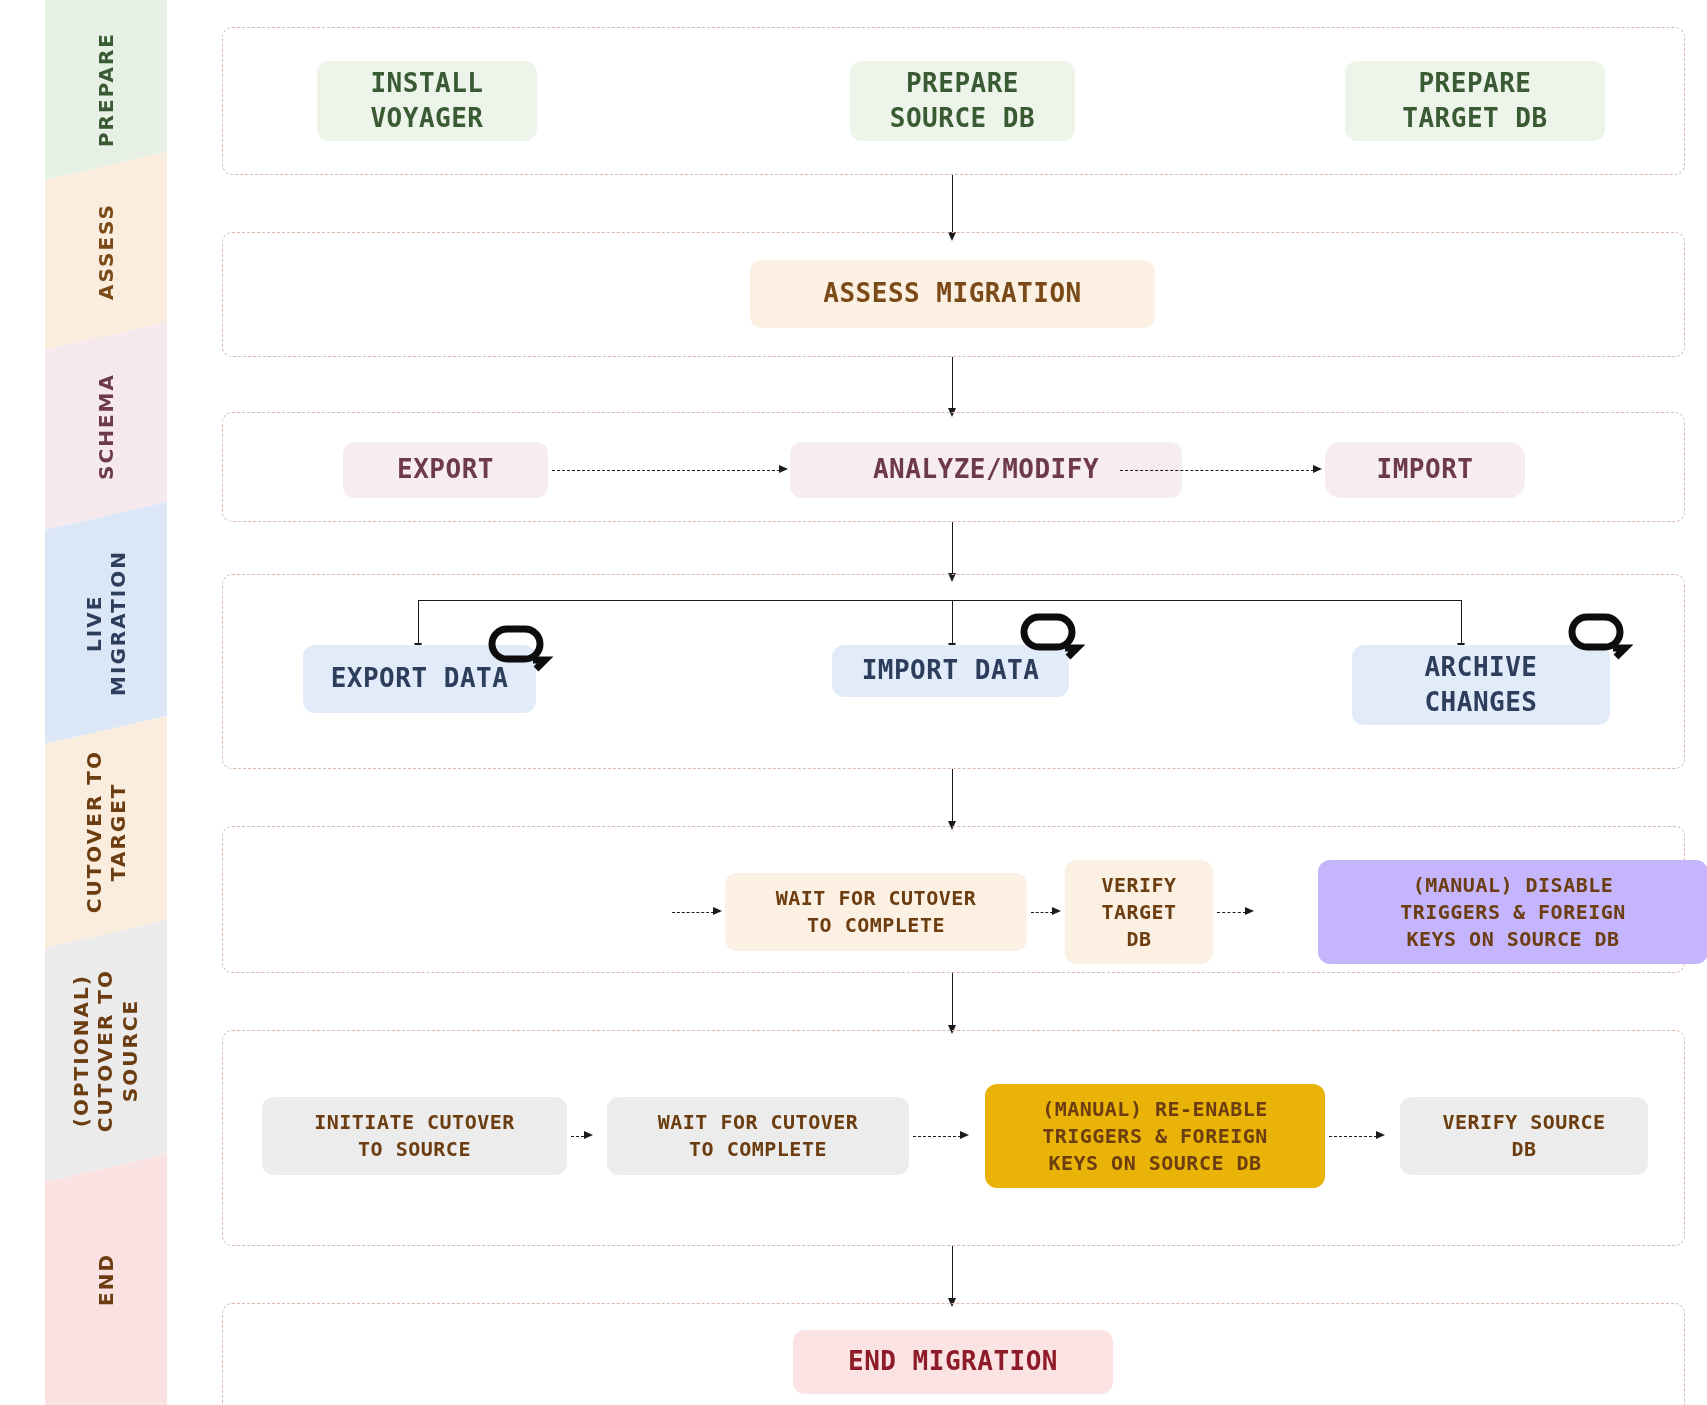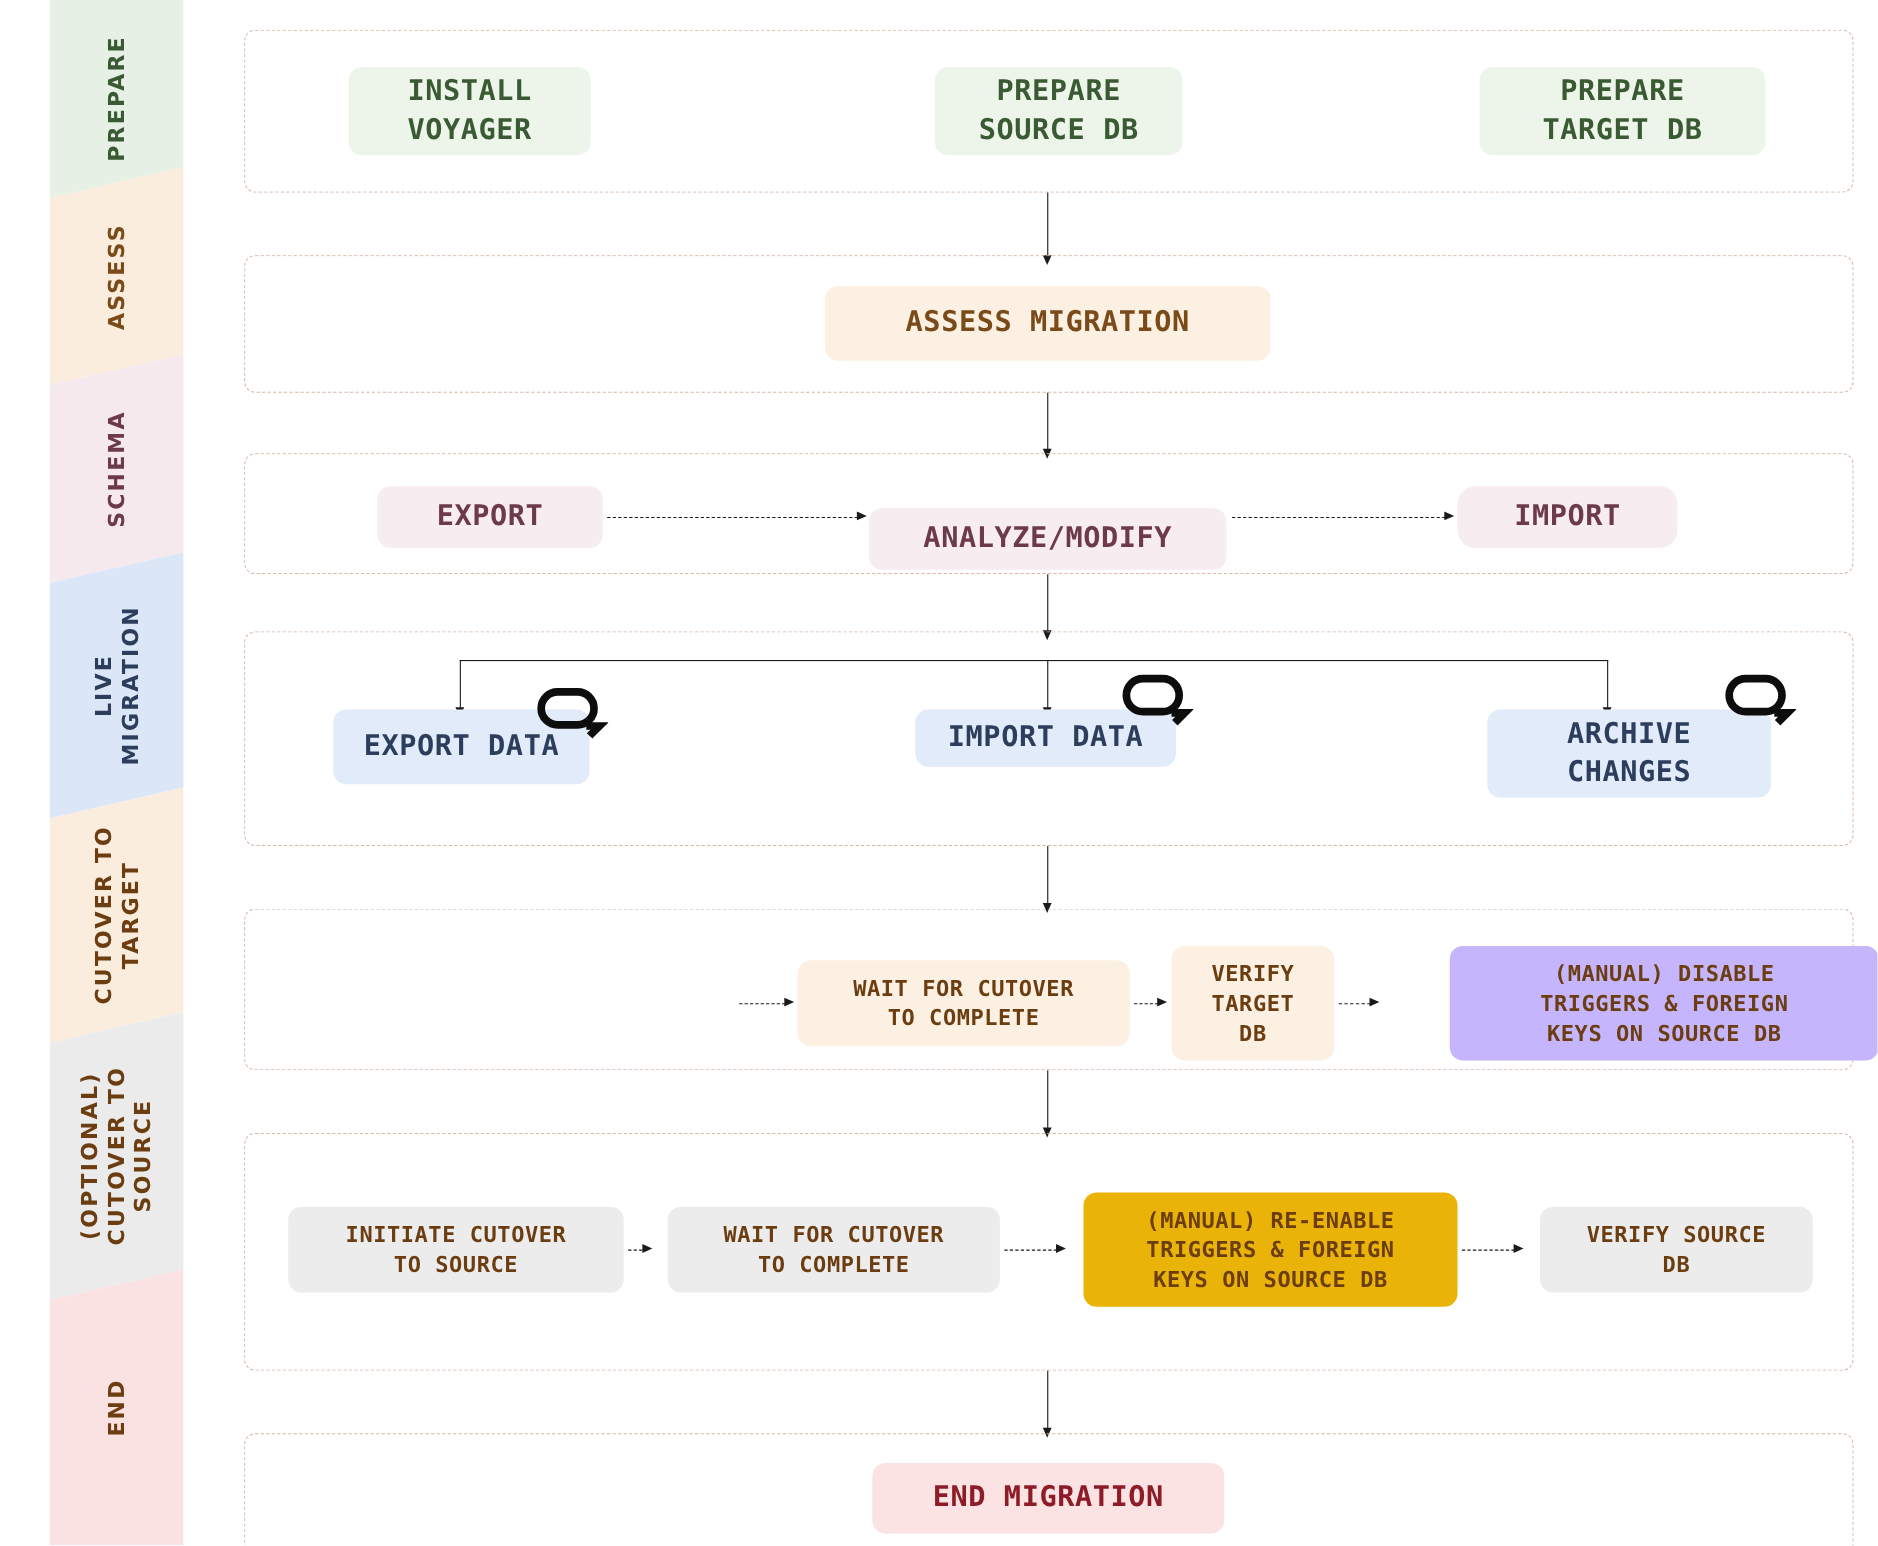--- a/index.html
+++ b/index.html
@@ -168,21 +168,21 @@
 
   <div class="node" style="left:750px; top:260px; width:405px; height:68px; background:#fbf0e2; color:#7a4a19;">ASSESS MIGRATION</div>
 
   <div class="vline" style="left:952px; top:357px; height:56px;"></div>
   <div class="arrowdown" style="left:948px; top:408px;"></div>
 
   <div class="phase-row" style="left:222px; top:412px; width:1463px; height:110px;"></div>
 
   <div class="node" style="left:343px; top:442px; width:205px; height:56px; background:#f7ecef; color:#6d3a4c;">EXPORT</div>
 
-  <div class="node" style="left:790px; top:442px; width:325px; height:56px; background:#f7ecef; color:#6d3a4c;margin-top:20px;">ANALYZE/MODIFY</div>
+  <div class="node" style="left:790px; top:442px; width:392px; height:56px; background:#f7ecef; color:#6d3a4c;">ANALYZE/MODIFY</div>
 
   <div class="node" style="left:1325px; top:442px; width:200px; height:56px; background:#f7ecef; color:#6d3a4c;border-radius:16px;">IMPORT</div>
 
   <div class="dline" style="left:552px; top:470px; width:228px;"></div>
   <div class="arrowright" style="left:779px; top:465px;"></div>
 
   <div class="dline" style="left:1120px; top:470px; width:194px;"></div>
   <div class="arrowright" style="left:1313px; top:465px;"></div>
 
   <div class="vline" style="left:952px; top:522px; height:56px;"></div>

